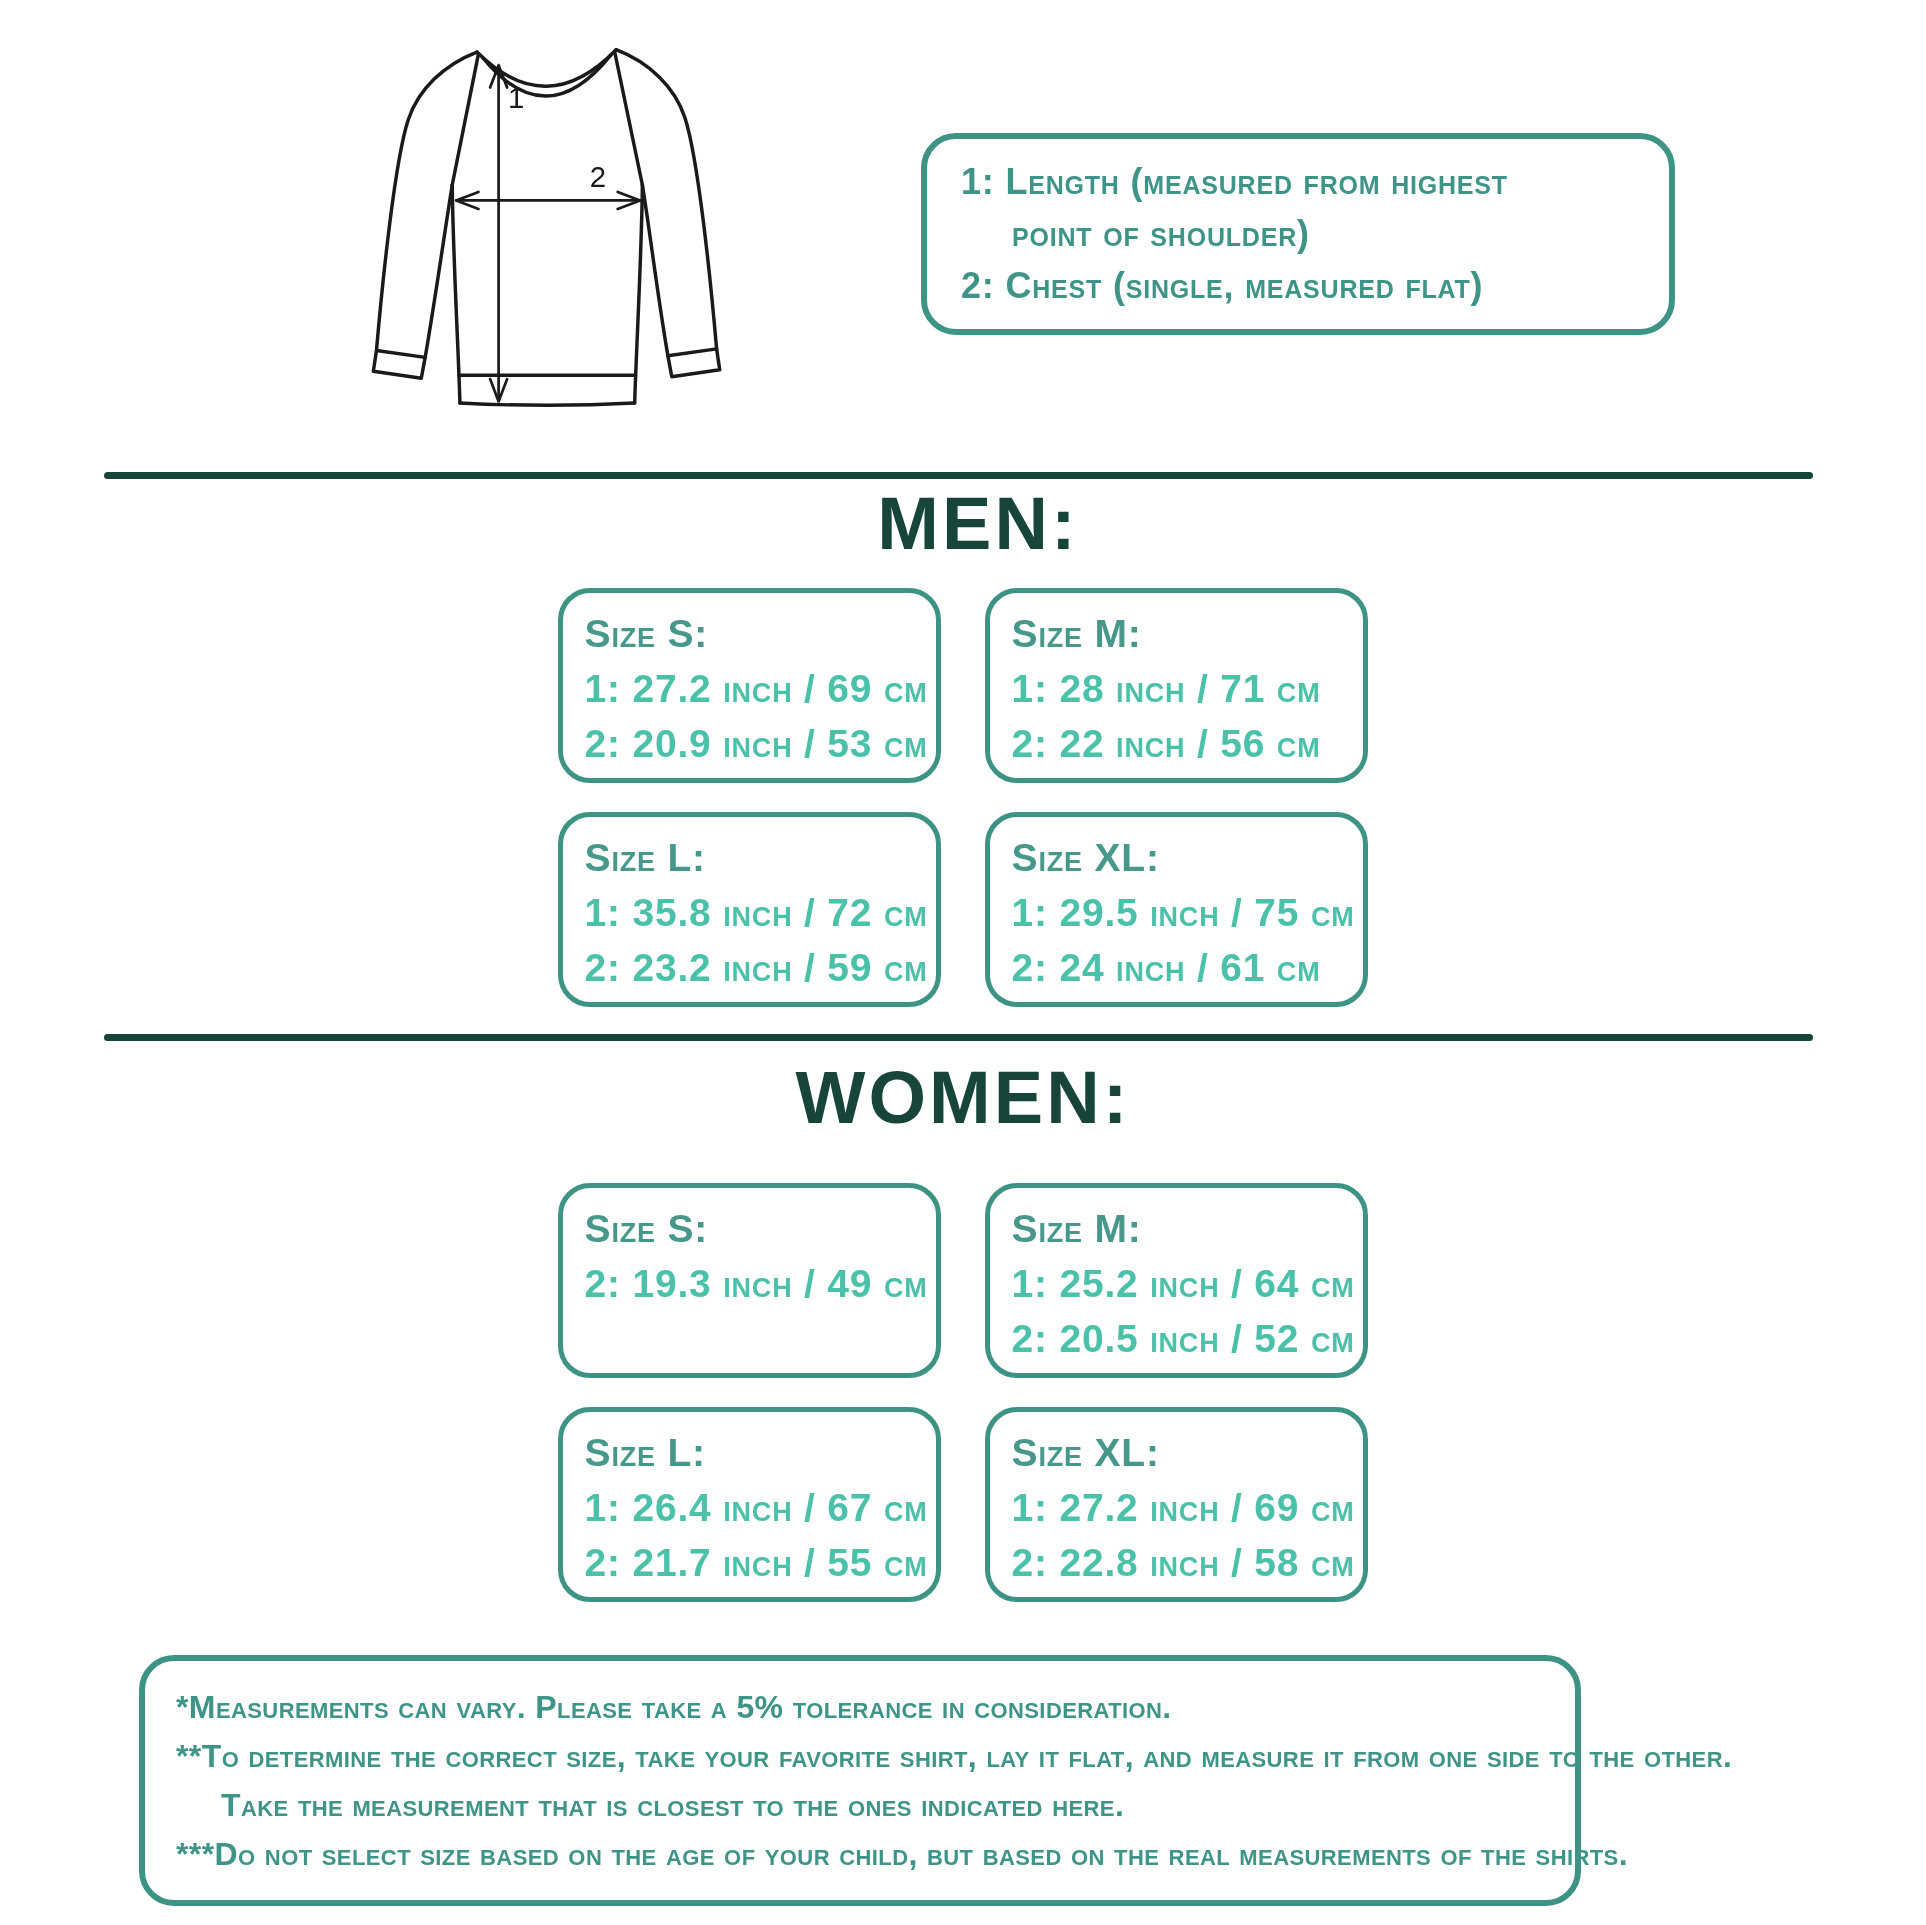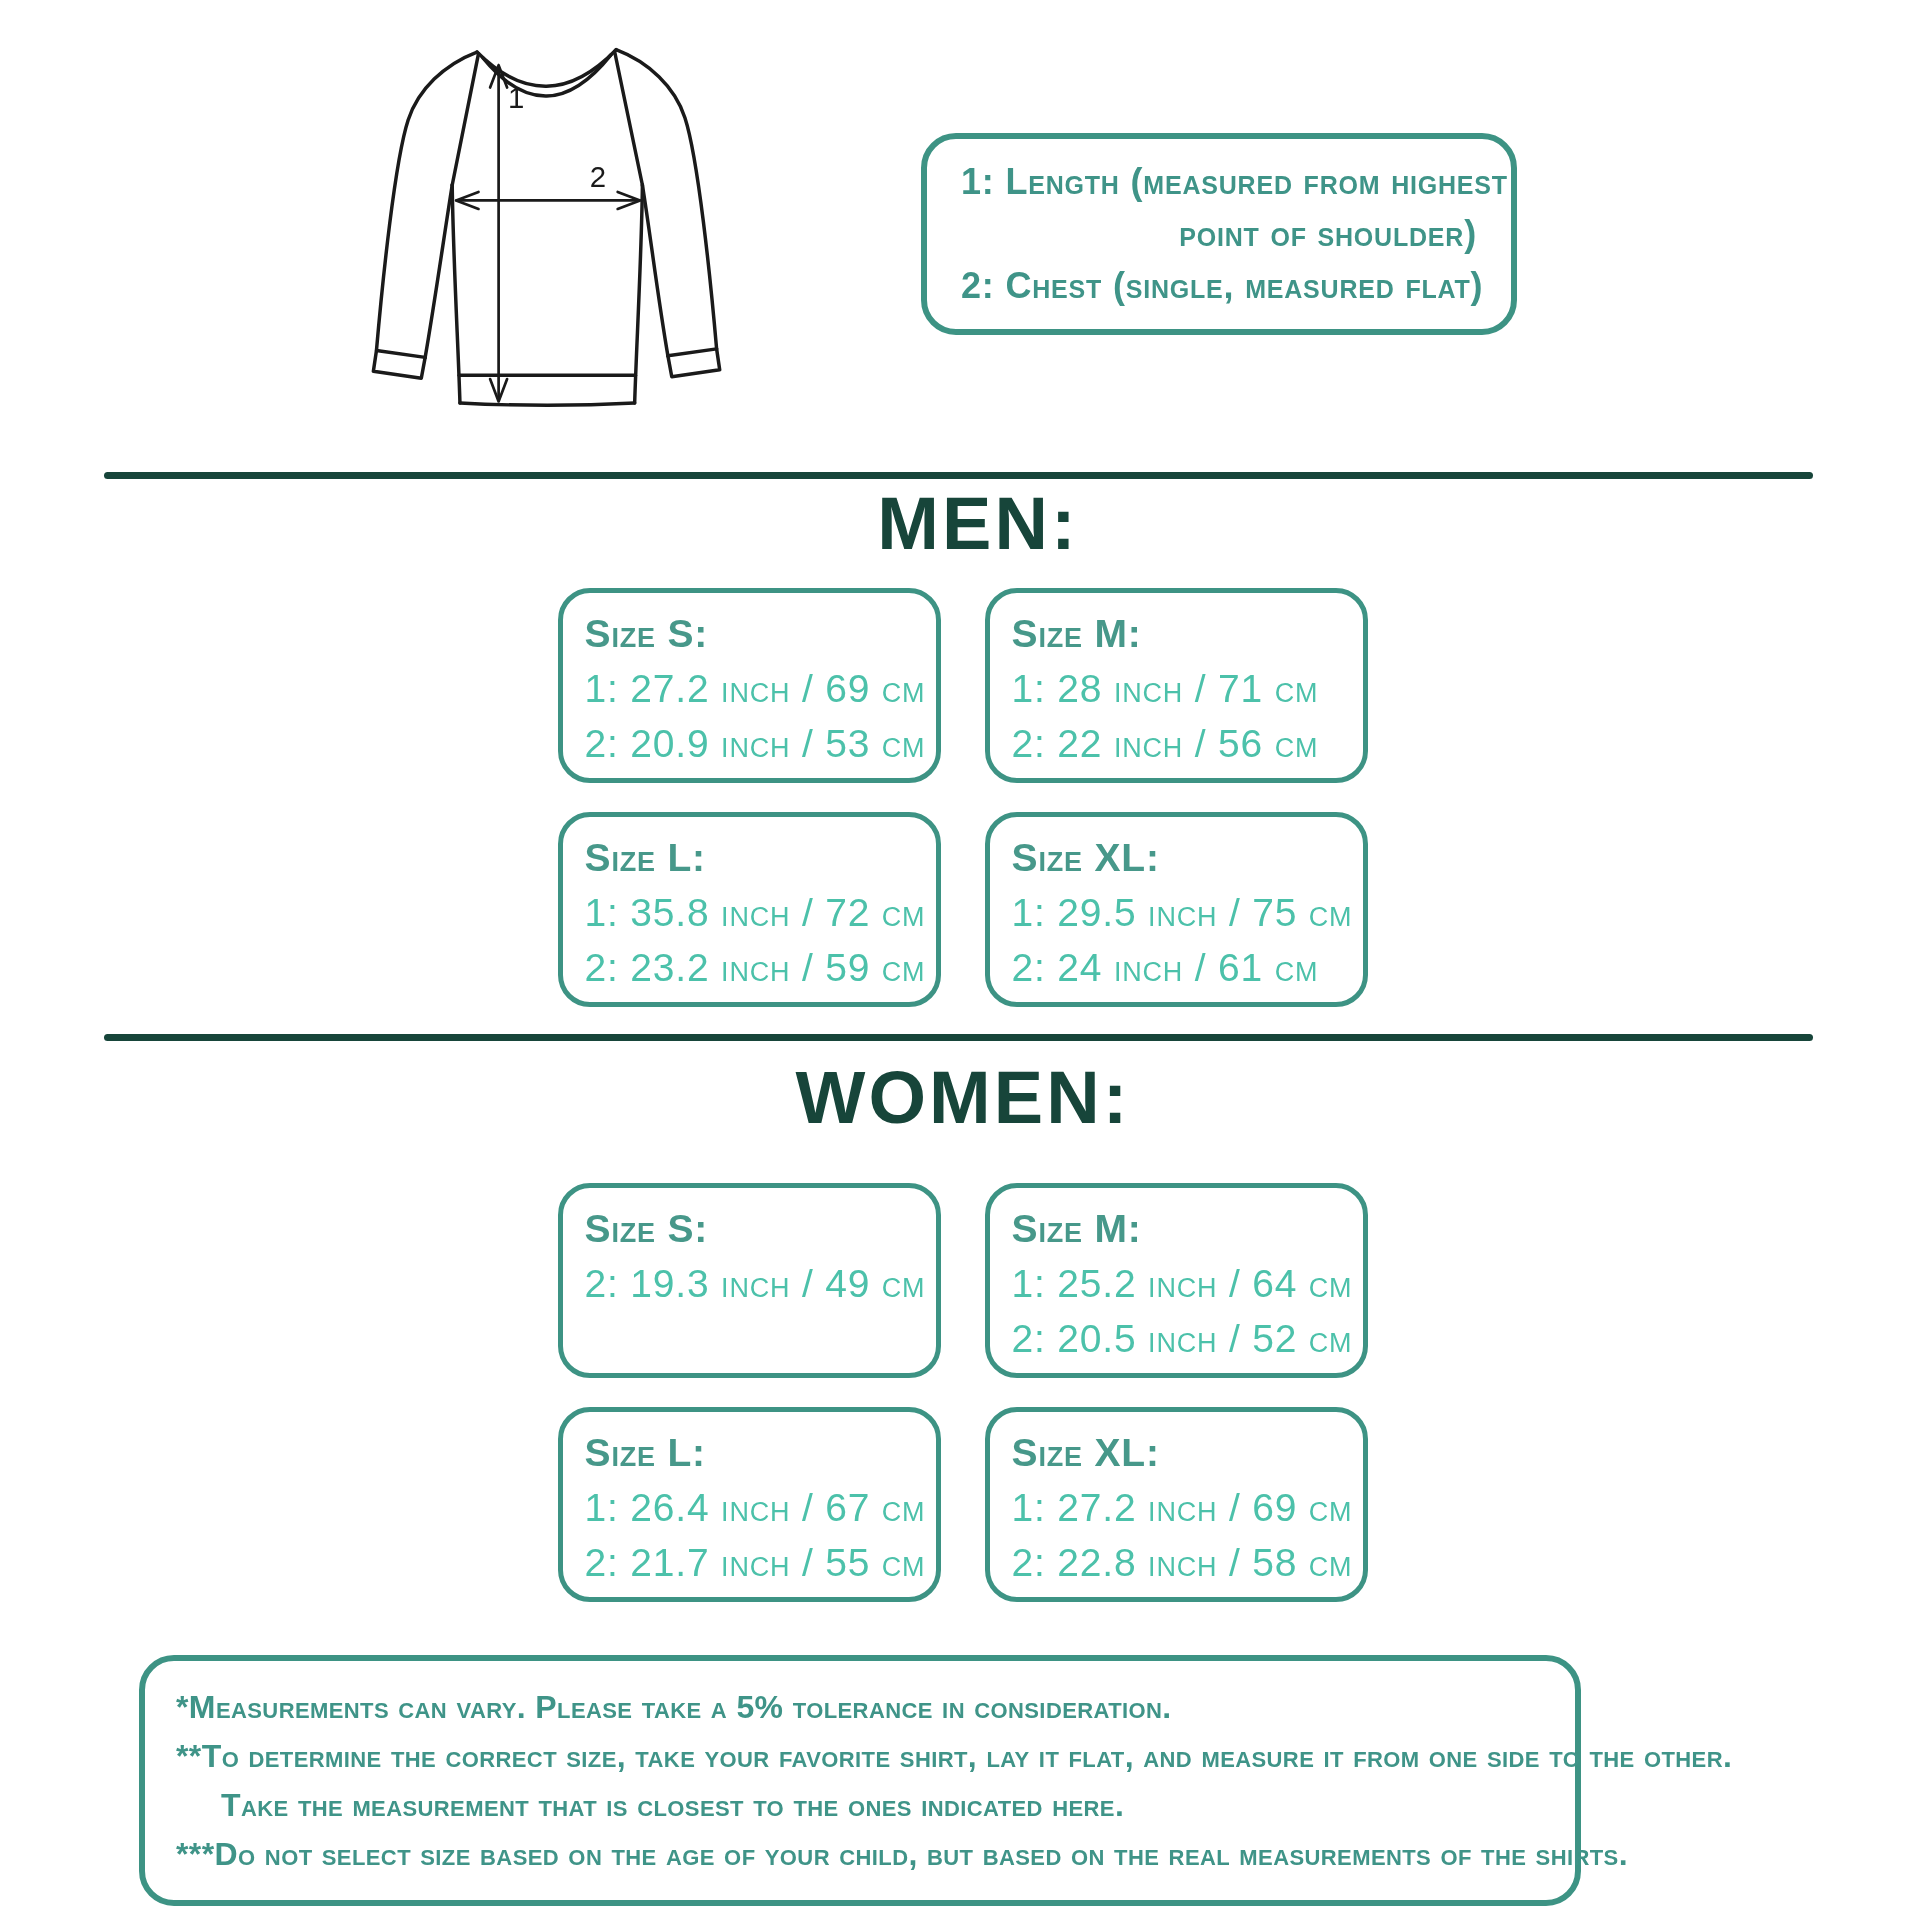--- a/index.html
+++ b/index.html
@@ -9,29 +9,28 @@
     font-family: "Liberation Sans", sans-serif;
     position: relative;
     overflow: hidden;
   }
 
   
   .shirt-figure { position: absolute; left: 361px; top: 21.6px; width: 402px; height: 411px; }
 
   
   .legend-box {
-    position: absolute; left: 921px; top: 133px; width: 596px;
+    position: absolute; left: 921px; top: 133px; width: 754px;
     box-sizing: border-box;
     border: 6.2px solid #3d9384; border-radius: 35px;
     padding: 17px 34px;
     color: #3f9488;
     font-size: 36px; line-height: 52px;
     font-variant: small-caps; font-weight: 600; letter-spacing: 0.8px;
     white-space: nowrap;
-    text-align: right;
   }
   .legend-indent { padding-left: 51px; }
 
   
   .divider {
     position: absolute; left: 104px; width: 1709px; height: 7px;
     background: #17453a; border-radius: 3.9px;
   }
   .divider-men { top: 472px; }
   .divider-women { top: 1034px; }
@@ -66,21 +65,21 @@
   }
   .size-title {
     color: #47988a;
     font-size: 39px; line-height: 55px;
     font-variant: small-caps; font-weight: 600; letter-spacing: 0.8px;
     white-space: nowrap;
   }
   .size-line {
     color: #4cc1aa;
     font-size: 39px; line-height: 55px;
-    font-variant: small-caps; font-weight: 400; letter-spacing: 0.8px;
+    font-variant: small-caps; font-weight: 700; letter-spacing: 0.8px;
     white-space: nowrap;
   }
 
   
   .footnote-box {
     position: absolute; left: 139px; top: 1655px; width: 1442px;
     box-sizing: border-box;
     border: 6.2px solid #3d9384; border-radius: 35px;
     padding: 21.6px 31px;
     color: #3f9488;

